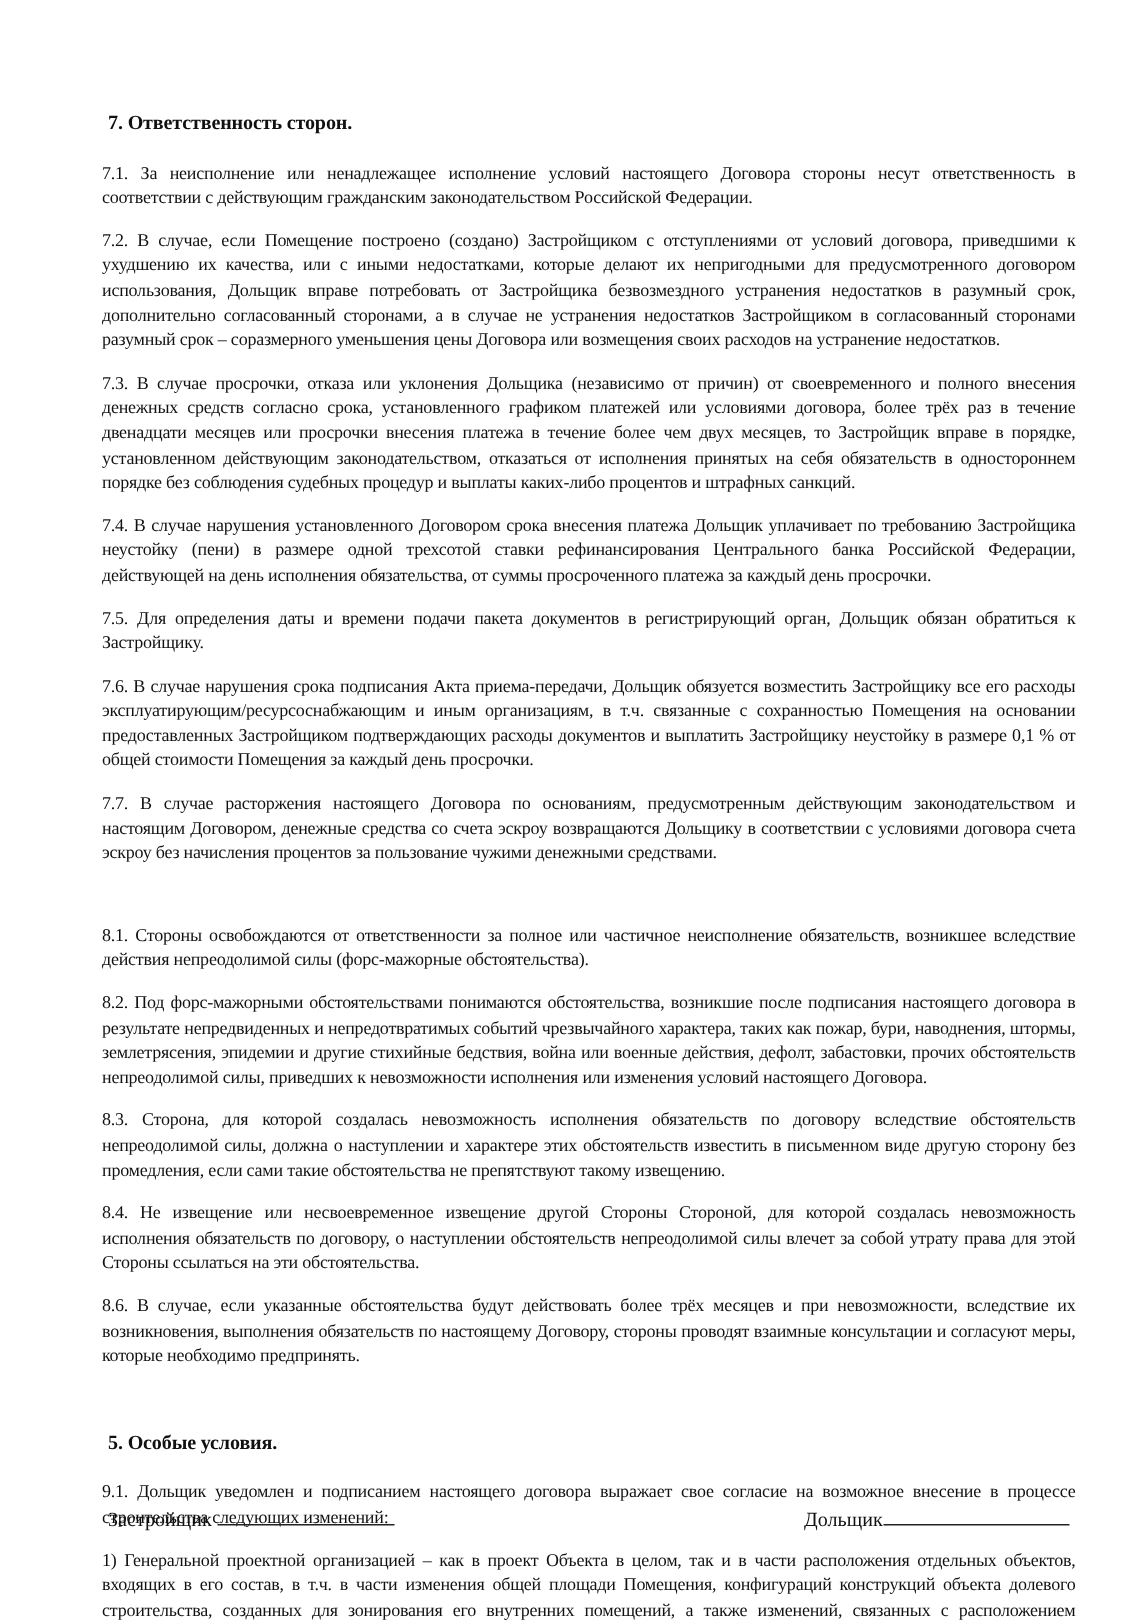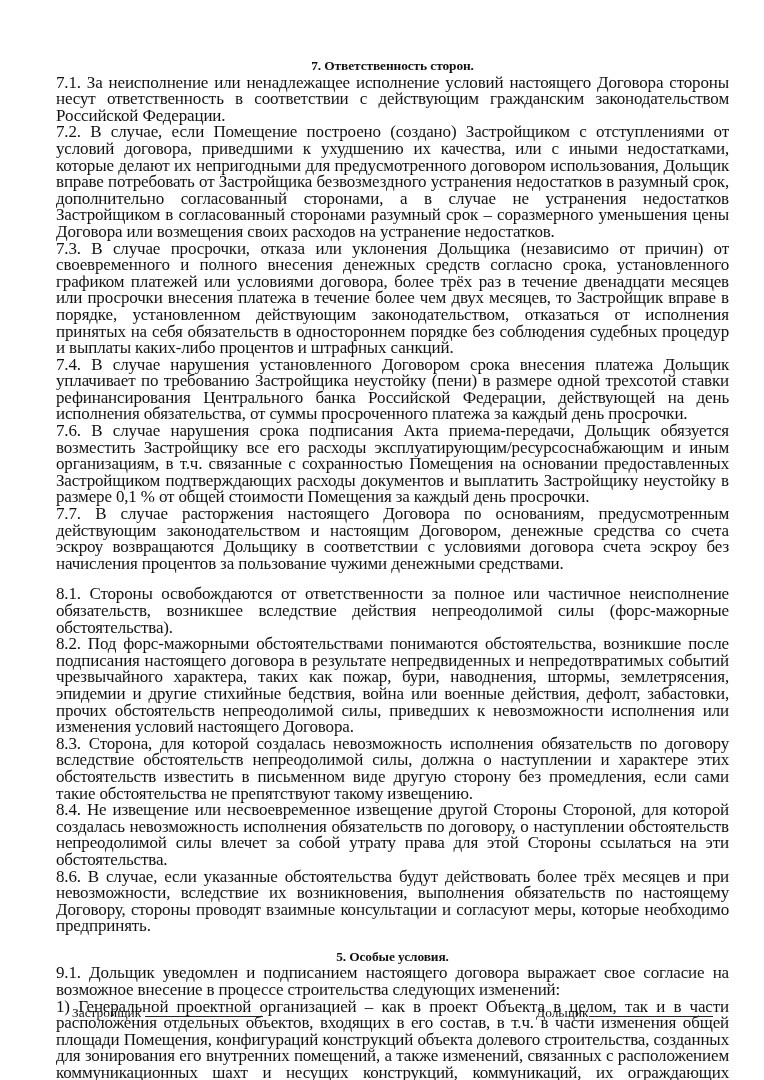--- a/index.html
+++ b/index.html
@@ -15,30 +15,30 @@
       font-family: "Liberation Serif", "DejaVu Serif", serif;
       color: #111111;
     }
     .page {
       position: absolute;
       left: 56px;
       top: 58px;
       width: 673px;
     }
     .section-heading {
-      text-align: center;
+      text-align: left;
       font-weight: bold;
       font-size: 13.4px;
       line-height: 16.6px;
-      margin: 0;
+      margin: 16px;
       letter-spacing: -0.1px;
     }
     .para {
-      margin: 0;
-      font-size: 17px;
+      margin: 12px;
+      font-size: 12px;
       line-height: 16.6px;
       text-align: justify;
       letter-spacing: -0.15px;
     }
     .gap {
       height: 16.6px;
     }
     .sec8-gap { height: 14px; }
     .sec9-gap { height: 14px; }
     .signatures {
@@ -74,20 +74,21 @@
 <body>
 
 <div class="page">
 
   <div>
     <p class="section-heading">7. Ответственность сторон.</p>
     <p class="para">7.1. За неисполнение или ненадлежащее исполнение условий настоящего Договора стороны несут ответственность в соответствии с действующим гражданским законодательством Российской Федерации.</p>
     <p class="para">7.2. В случае, если Помещение построено (создано) Застройщиком с отступлениями от условий договора, приведшими к ухудшению их качества, или с иными недостатками, которые делают их непригодными для предусмотренного договором использования, Дольщик вправе потребовать от Застройщика безвозмездного устранения недостатков в разумный срок, дополнительно согласованный сторонами, а в случае не устранения недостатков Застройщиком в согласованный сторонами разумный срок – соразмерного уменьшения цены Договора или возмещения своих расходов на устранение недостатков.</p>
     <p class="para">7.3. В случае просрочки, отказа или уклонения Дольщика  (независимо от причин) от своевременного и полного внесения денежных средств согласно срока, установленного графиком платежей или условиями договора, более трёх раз в течение двенадцати месяцев или просрочки внесения платежа в течение более чем двух месяцев, то Застройщик вправе в порядке, установленном действующим законодательством, отказаться от исполнения принятых на себя обязательств в одностороннем порядке без соблюдения судебных процедур и выплаты каких-либо процентов и штрафных санкций.</p>
     <p class="para">7.4. В случае нарушения установленного Договором срока внесения платежа Дольщик уплачивает по требованию Застройщика неустойку (пени) в размере одной трехсотой ставки рефинансирования Центрального банка Российской Федерации, действующей на день исполнения обязательства, от суммы просроченного платежа за каждый день просрочки.</p>
+    <p class="para">7.5. Для определения даты и времени подачи пакета документов в регистрирующий орган, Дольщик обязан обратиться к Застройщику.</p>
     <p class="para">7.6. В случае нарушения срока подписания Акта приема-передачи, Дольщик обязуется возместить Застройщику все его расходы эксплуатирующим/ресурсоснабжающим и иным организациям, в т.ч. связанные с сохранностью Помещения на основании предоставленных Застройщиком подтверждающих расходы документов и выплатить Застройщику неустойку в размере 0,1 % от общей стоимости Помещения за каждый день просрочки.</p>
     <p class="para">7.7. В случае расторжения настоящего Договора по основаниям, предусмотренным действующим законодательством и настоящим Договором, денежные средства со счета эскроу возвращаются Дольщику в соответствии с условиями договора счета эскроу без начисления процентов за пользование чужими денежными средствами.</p>
   </div>
 
   <div class="gap sec8-gap"></div>
 
   <div>
     <p class="para">8.1. Стороны освобождаются от ответственности за полное или частичное неисполнение обязательств, возникшее вследствие действия непреодолимой силы (форс-мажорные обстоятельства).</p>
     <p class="para">8.2. Под форс-мажорными обстоятельствами понимаются обстоятельства, возникшие после подписания настоящего договора в результате непредвиденных и непредотвратимых событий чрезвычайного характера, таких как пожар, бури, наводнения, штормы, землетрясения, эпидемии и другие стихийные бедствия, война или военные действия, дефолт, забастовки, прочих обстоятельств непреодолимой силы, приведших к невозможности исполнения или изменения условий настоящего Договора.</p>
     <p class="para">8.3. Сторона, для которой создалась невозможность исполнения обязательств по договору вследствие обстоятельств непреодолимой силы, должна о наступлении и характере этих обстоятельств известить в письменном виде другую сторону без промедления, если сами такие обстоятельства не препятствуют такому извещению.</p>

